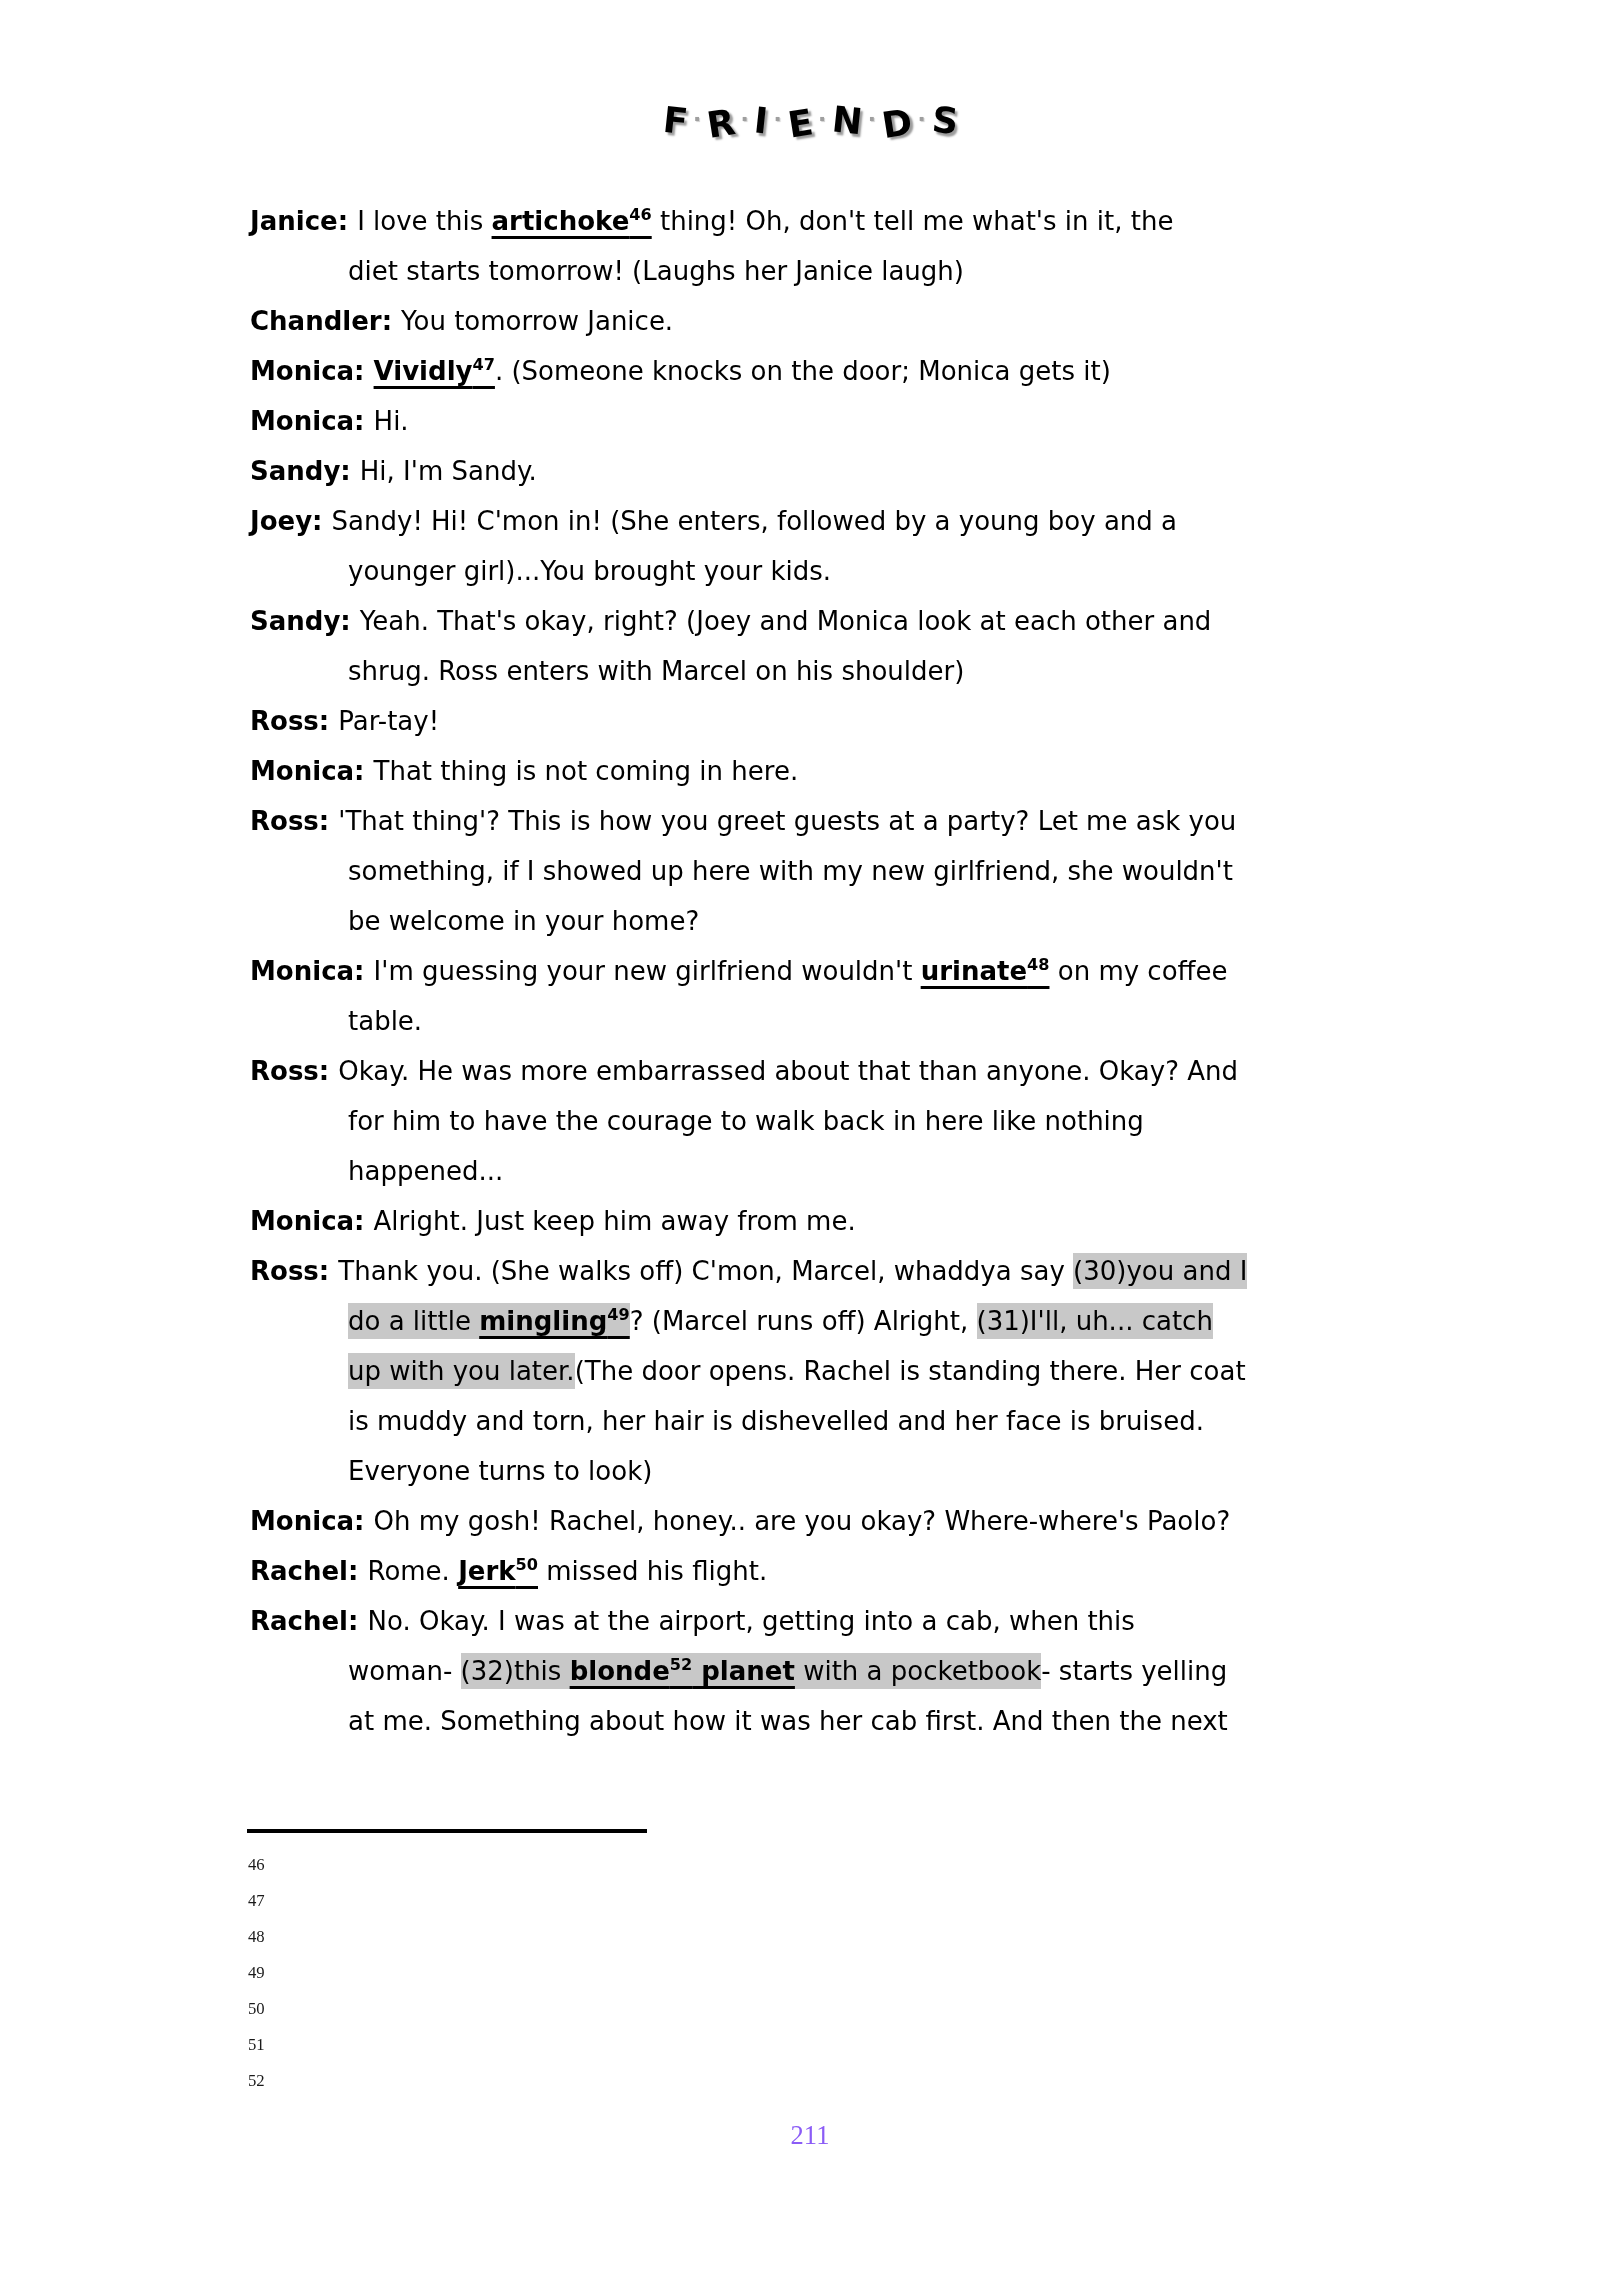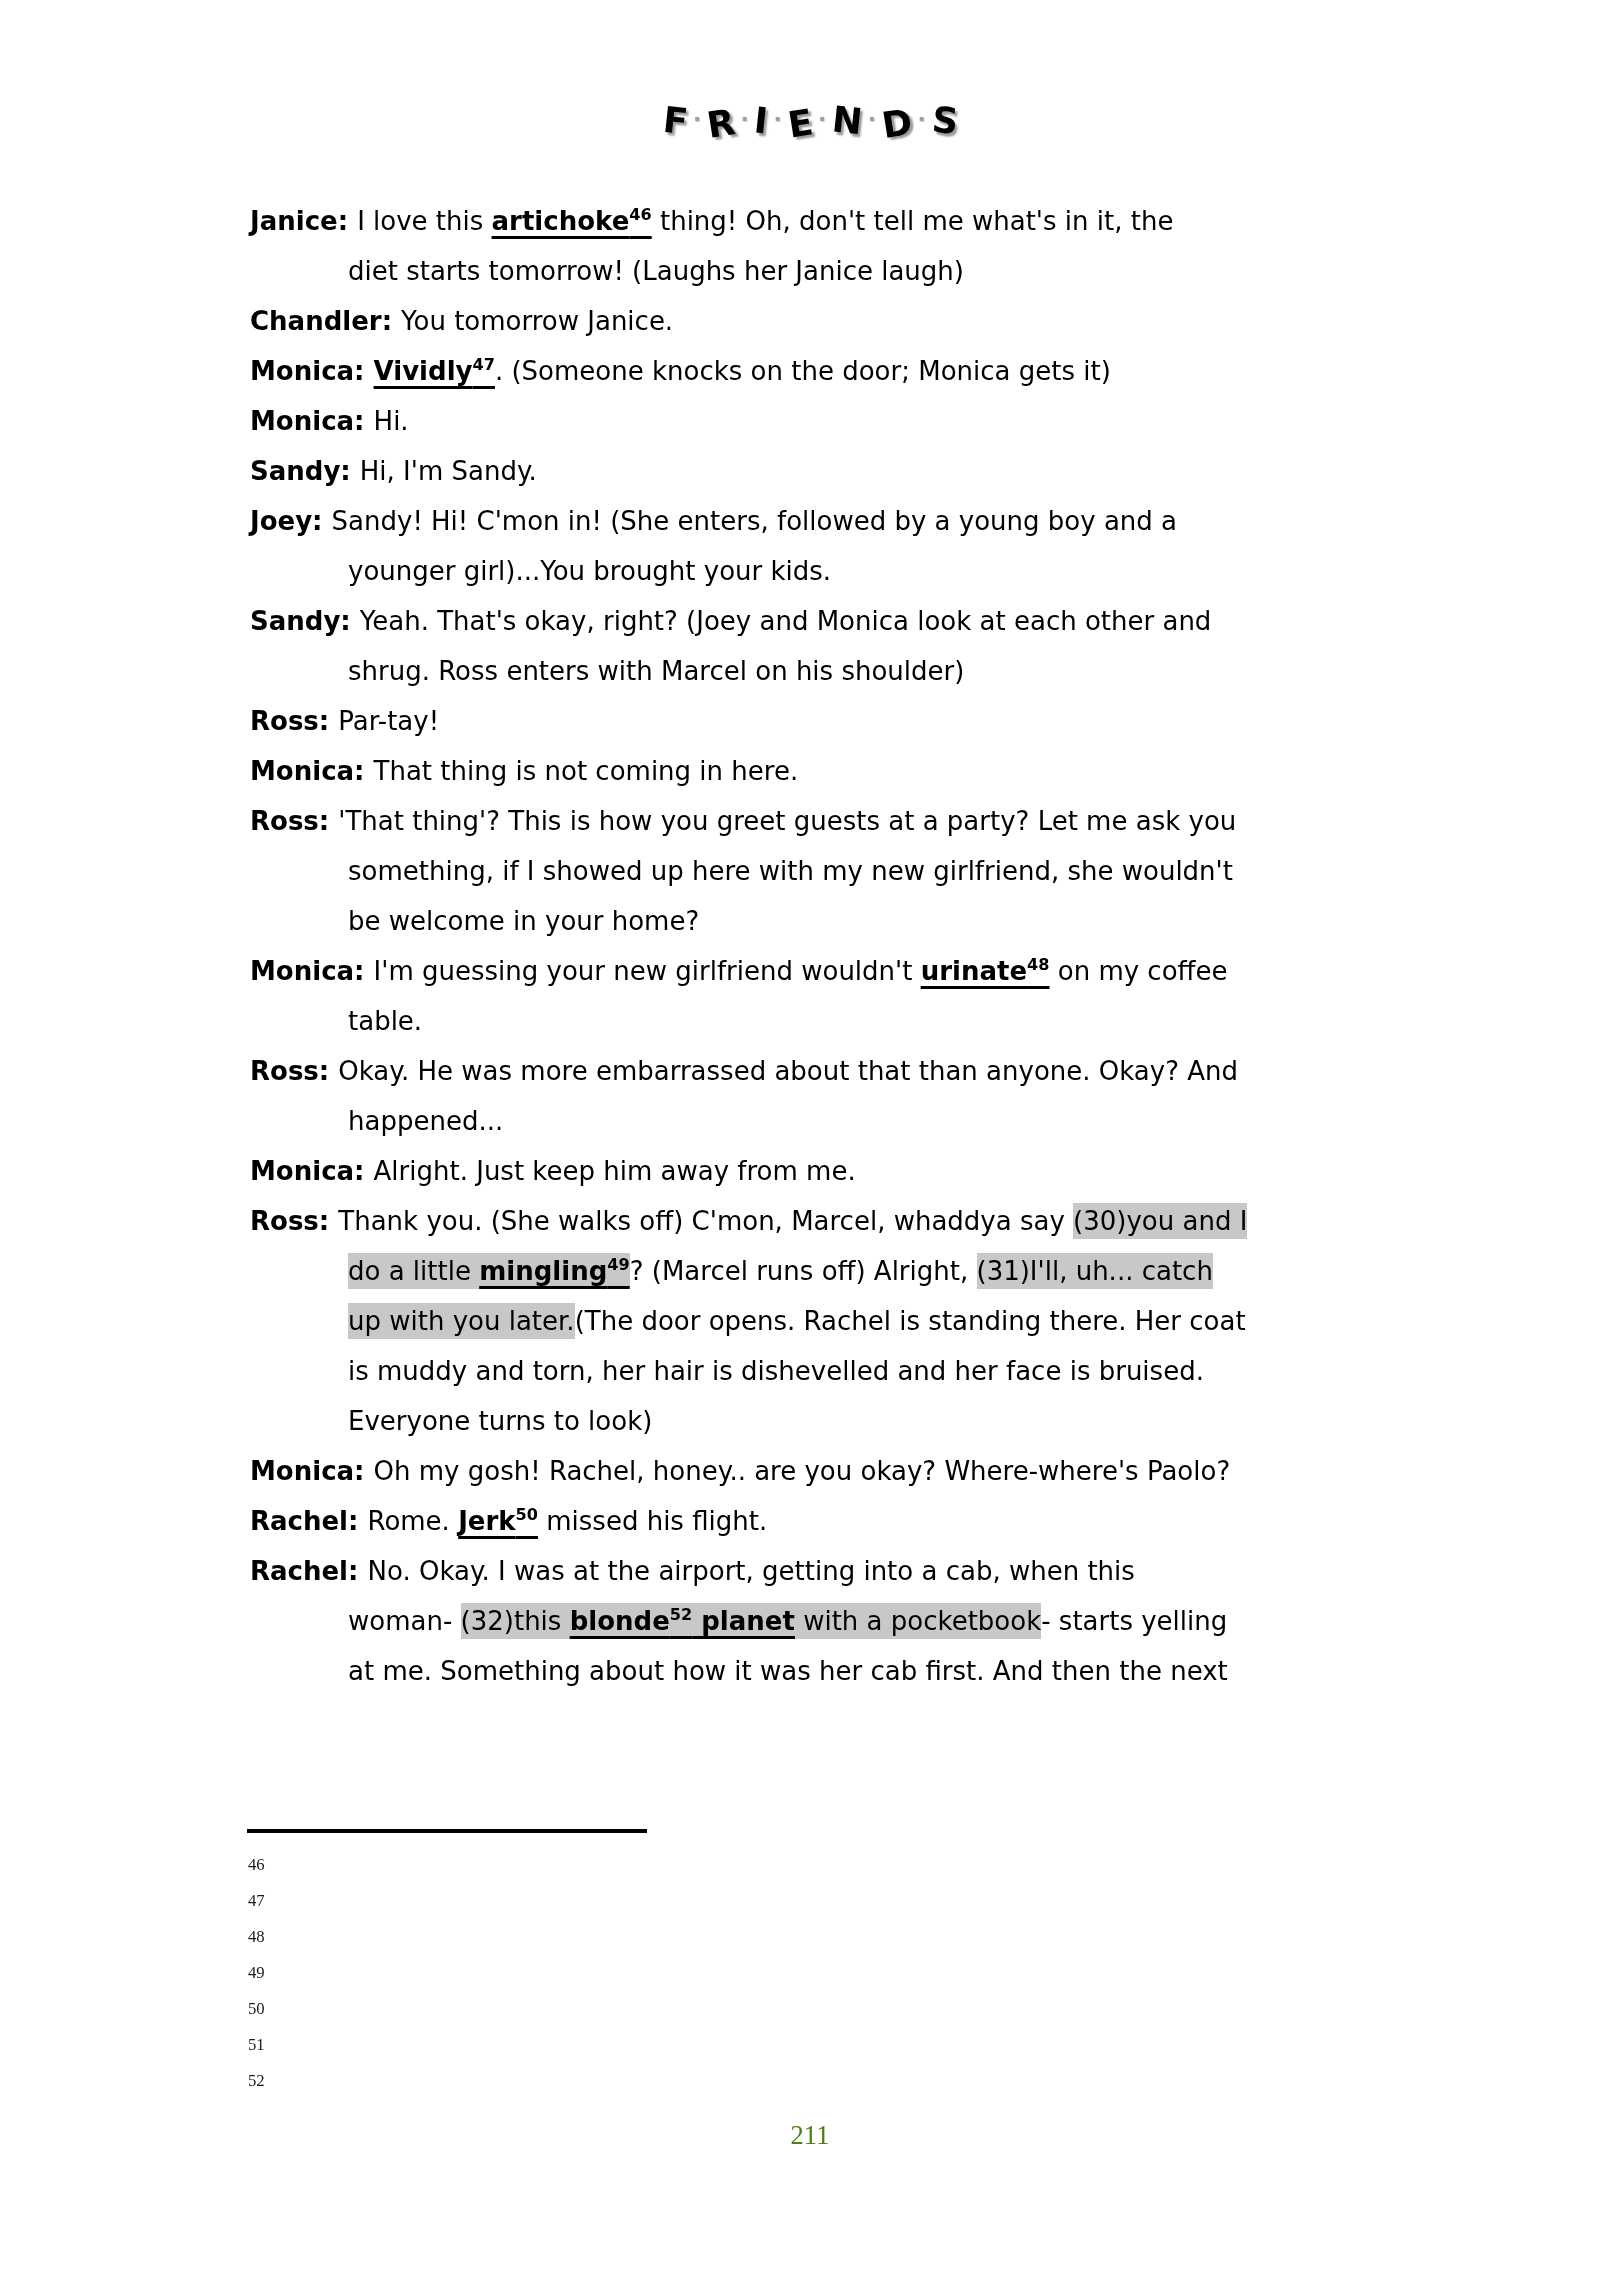--- a/index.html
+++ b/index.html
@@ -49,21 +49,21 @@
   .footnotes {
     position:absolute; left:248px; top:1847px;
     font-family:"Liberation Serif", serif; font-size:16.7px; color:#1a1a1a;
   }
   .footnote-num { height:36px; line-height:36px; }
 
   
   .page-number {
     position:absolute; top:2120px; left:0; width:100%;
     text-align:center; font-family:"Liberation Serif", serif;
-    font-size:26.5px; color:#4d7c0f;
+    font-size:26.5px; color:#8b5cf6;
   }
 </style>
 </head>
 <body>
 
 <div class="page">
   <div class="logo" id="logo"><span class="letter">F</span><span class="dot">·</span><span class="letter">R</span><span class="dot">·</span><span class="letter">I</span><span class="dot">·</span><span class="letter">E</span><span class="dot">·</span><span class="letter">N</span><span class="dot">·</span><span class="letter">D</span><span class="dot">·</span><span class="letter">S</span></div>
 
   <div class="script" id="script-body">
       <div class="line"><span class="b">Janice: </span><span class="">I love this </span><span class="u"><span class="b">artichoke</span><span class="b s">46</span></span><span class=""> thing! Oh, don't tell me what's in it, the</span></div>
@@ -77,20 +77,21 @@
       <div class="line"><span class="b">Sandy: </span><span class="">Yeah. That's okay, right? (Joey and Monica look at each other and</span></div>
       <div class="line cont"><span class="">shrug. Ross enters with Marcel on his shoulder)</span></div>
       <div class="line"><span class="b">Ross: </span><span class="">Par-tay!</span></div>
       <div class="line"><span class="b">Monica: </span><span class="">That thing is not coming in here.</span></div>
       <div class="line"><span class="b">Ross: </span><span class="">'That thing'? This is how you greet guests at a party? Let me ask you</span></div>
       <div class="line cont"><span class="">something, if I showed up here with my new girlfriend, she wouldn't</span></div>
       <div class="line cont"><span class="">be welcome in your home?</span></div>
       <div class="line"><span class="b">Monica: </span><span class="">I'm guessing your new girlfriend wouldn't </span><span class="u"><span class="b">urinate</span><span class="b s">48</span></span><span class=""> on my coffee</span></div>
       <div class="line cont"><span class="">table.</span></div>
       <div class="line"><span class="b">Ross: </span><span class="">Okay. He was more embarrassed about that than anyone. Okay? And</span></div>
+      <div class="line cont"><span class="">for him to have the courage to walk back in here like nothing</span></div>
       <div class="line cont"><span class="">happened...</span></div>
       <div class="line"><span class="b">Monica: </span><span class="">Alright. Just keep him away from me.</span></div>
       <div class="line"><span class="b">Ross: </span><span class="">Thank you. (She walks off) C'mon, Marcel, whaddya say </span><span class="h">(30)you and I</span></div>
       <div class="line cont"><span class="h">do a little </span><span class="u h"><span class="b">mingling</span><span class="b s">49</span></span><span class="">? (Marcel runs off) Alright, </span><span class="h">(31)I'll, uh... catch</span></div>
       <div class="line cont"><span class="h">up with you later.</span><span class="">(The door opens. Rachel is standing there. Her coat</span></div>
       <div class="line cont"><span class="">is muddy and torn, her hair is dishevelled and her face is bruised.</span></div>
       <div class="line cont"><span class="">Everyone turns to look)</span></div>
       <div class="line"><span class="b">Monica: </span><span class="">Oh my gosh! Rachel, honey.. are you okay? Where-where's Paolo?</span></div>
       <div class="line"><span class="b">Rachel: </span><span class="">Rome. </span><span class="u"><span class="b">Jerk</span><span class="b s">50</span></span><span class=""> missed his flight.</span></div>
       <div class="line"><span class="b">Rachel: </span><span class="">No. Okay. I was at the airport, getting into a cab, when this</span></div>

